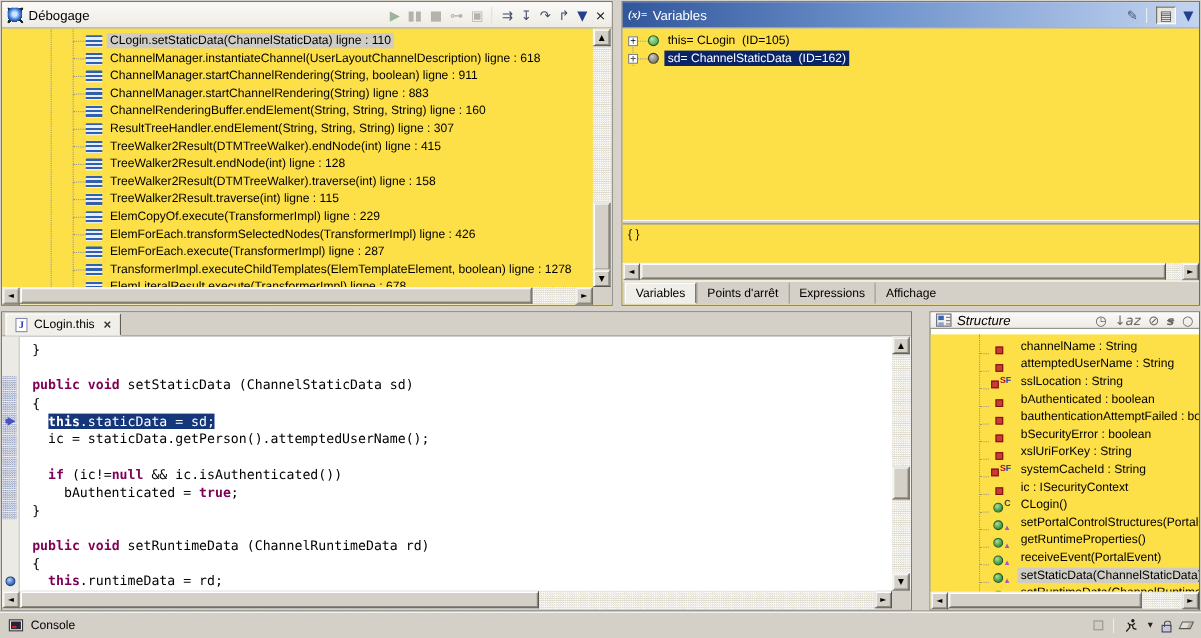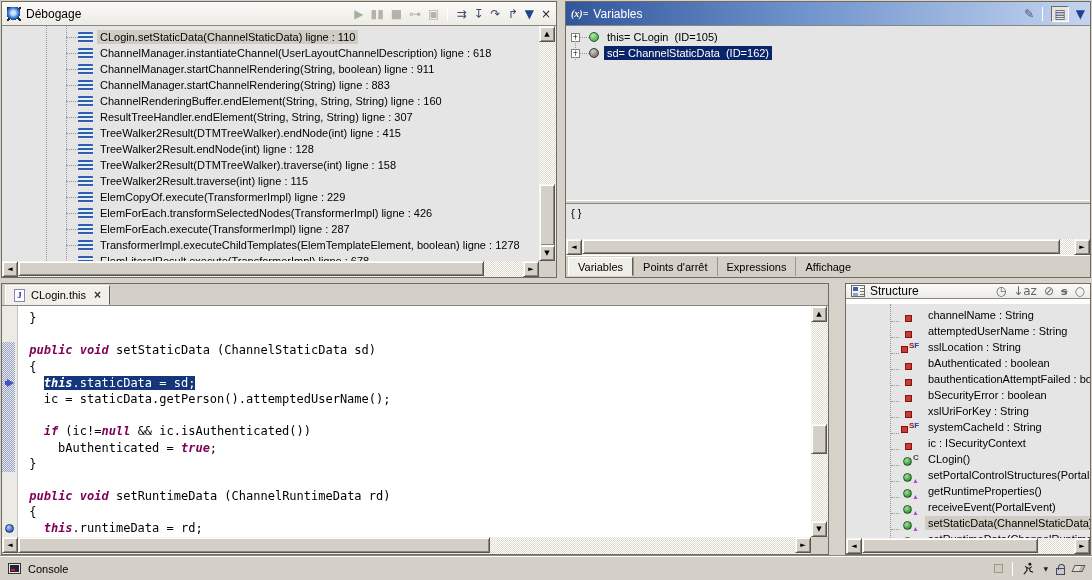--- a/index.html
+++ b/index.html
@@ -1,30 +1,30 @@
 <!DOCTYPE html>
 <html><head>
 <meta charset="utf-8">
 <style>
   html,body{margin:0;padding:0;width:1092px;height:580px;background:#d6d2c9;overflow:hidden;
             font-family:"Liberation Sans",sans-serif;font-size:11px;color:#000;}
   *{box-sizing:border-box;}
   .view{position:absolute;border:1px solid #6f6d63;background:#fff;}
   .vtitle{display:flex;align-items:center;height:24px;padding:0 5px;gap:5px;
           background:linear-gradient(#fbfaf8,#ecebe5);border-bottom:1px solid #8a887e;}
-  .vtitle.small{height:15px;}
+  .vtitle.small{height:15px;font-style:italic;}
   .vtitle.active{background:linear-gradient(90deg,#31569b 0%,#6f93cc 45%,#c3d4f0 100%);color:#fff;}
   .vtitle-label{font-size:12px;white-space:nowrap;}
   .tbar{margin-left:auto;display:flex;align-items:center;gap:7px;}
   .tbicon{font-family:"DejaVu Sans",sans-serif;font-size:12px;line-height:1;color:#50586e;cursor:default;white-space:nowrap;}
   .tbicon.disabled{color:#b5b2a8;}
   .tbicon.strike{text-decoration:line-through;font-weight:bold;font-size:11px;}
   .tbicon.pressed{border:1px solid;border-color:#6d6a62 #fff #fff #6d6a62;background:#e7e5df;padding:1px 2px;}
   .tsep{width:1px;height:14px;background:#9a978e;border-right:1px solid #fff;margin:0 1px;}
-  .vbody{position:absolute;left:0;right:0;bottom:0;top:24px;background:#e5e5e5;overflow:hidden;}
+  .vbody{position:absolute;left:0;right:0;bottom:0;top:24px;background:#fde047;overflow:hidden;}
   .vtitle.small + .vbody{top:20px;}
 
   
   .tree{position:absolute;left:0;top:0;right:17px;bottom:16px;overflow:hidden;padding-top:3px;}
   .guide{position:absolute;top:0;bottom:0;border-left:1px dotted #9a978e;}
   .trow{display:flex;align-items:center;height:16px;padding-left:64px;}
   .srow{display:flex;align-items:flex-end;height:16px;padding-left:45px;}
   .vrow{display:flex;align-items:center;height:16px;padding-left:5px;}
   .hstub{width:12px;border-top:1px dotted #9a978e;flex:none;}
   .srow .hstub{width:8px;}
@@ -78,21 +78,21 @@
   .jicon{width:11px;height:13px;background:#fff;border:1px solid #8888b0;color:#2233bb;
       font:bold 9px/11px "Liberation Serif",serif;text-align:center;flex:none;}
   .tabclose{font-weight:bold;font-size:12px;color:#333;margin-left:2px;}
   .ebody{position:absolute;left:0;right:0;top:22px;bottom:0;background:#fff;}
   #gutter{position:absolute;left:0;top:0;bottom:17px;width:16px;background:#eceae4;border-right:1px solid #cac7be;}
   #rangeind{position:absolute;left:0;width:13px;top:36px;height:130px;
       background:repeating-conic-gradient(#98a4c2 0% 25%,#e7e8f0 0% 50%) 0 0/2px 2px;}
   #code{position:absolute;left:16px;top:0;right:17px;bottom:17px;overflow:hidden;padding:4px 0 0 4px;
       font:12px/16.2px "DejaVu Sans Mono","Liberation Mono",monospace;}
   .cline{height:16.2px;white-space:pre;}
-  .k{color:#7f0055;font-weight:bold;font-style:italic;}
+  .k{color:#7f0055;font-weight:bold;}
   .pl{color:#000;}
   .hlseg{background:#15367b;}
   .hlseg .k,.hlseg .pl{color:#fff;}
   .iparrow{position:absolute;left:5px;width:0;height:0;border:4px solid transparent;border-left:7px solid #4553c2;}
   .iparrow::before{content:"";position:absolute;left:-9px;top:-2px;width:4px;height:4px;background:#4553c2;}
   .bpdot{position:absolute;left:3px;width:9px;height:9px;border-radius:50%;border:1px solid #16377c;
       background:radial-gradient(circle at 35% 30%,#bcd2f4,#3b6cc4 65%,#1d4694);}
 
   
   .bug-icon{width:14px;height:14px;flex:none;background:

